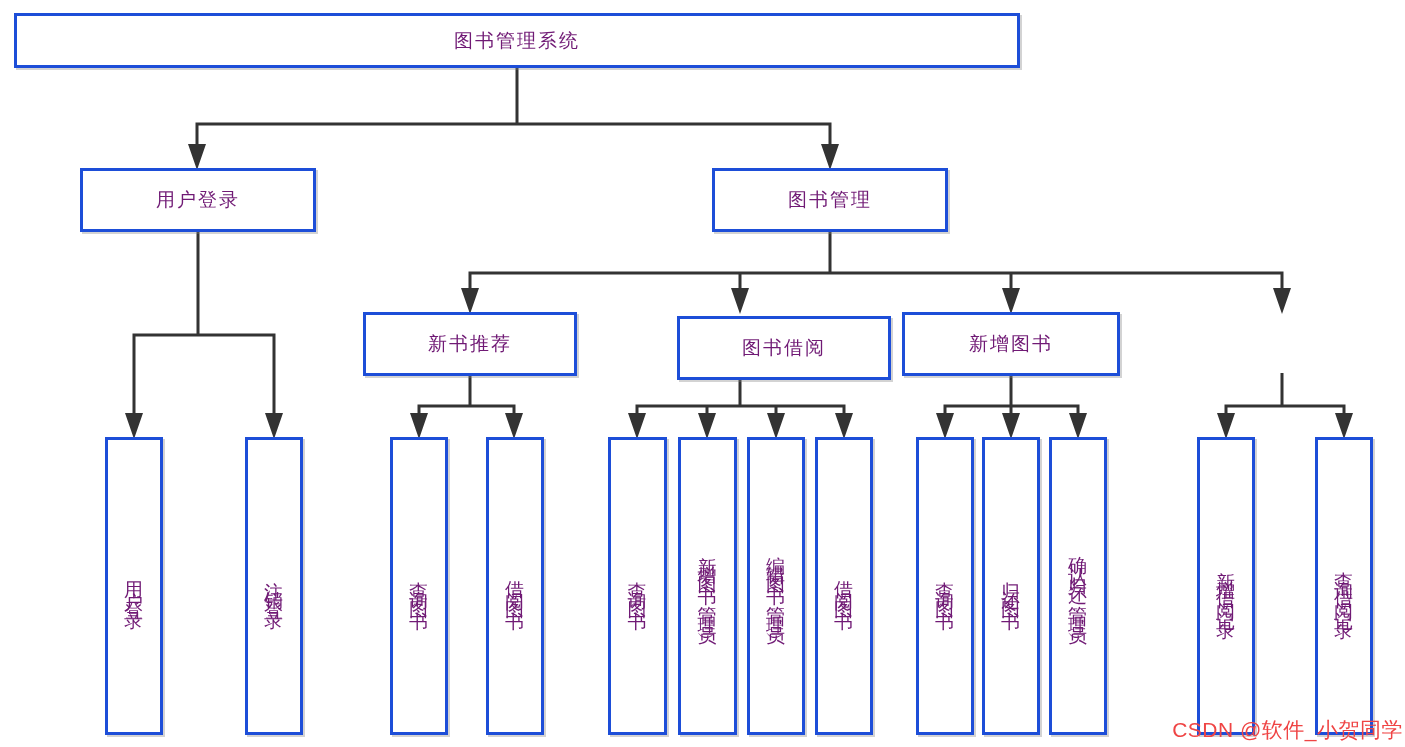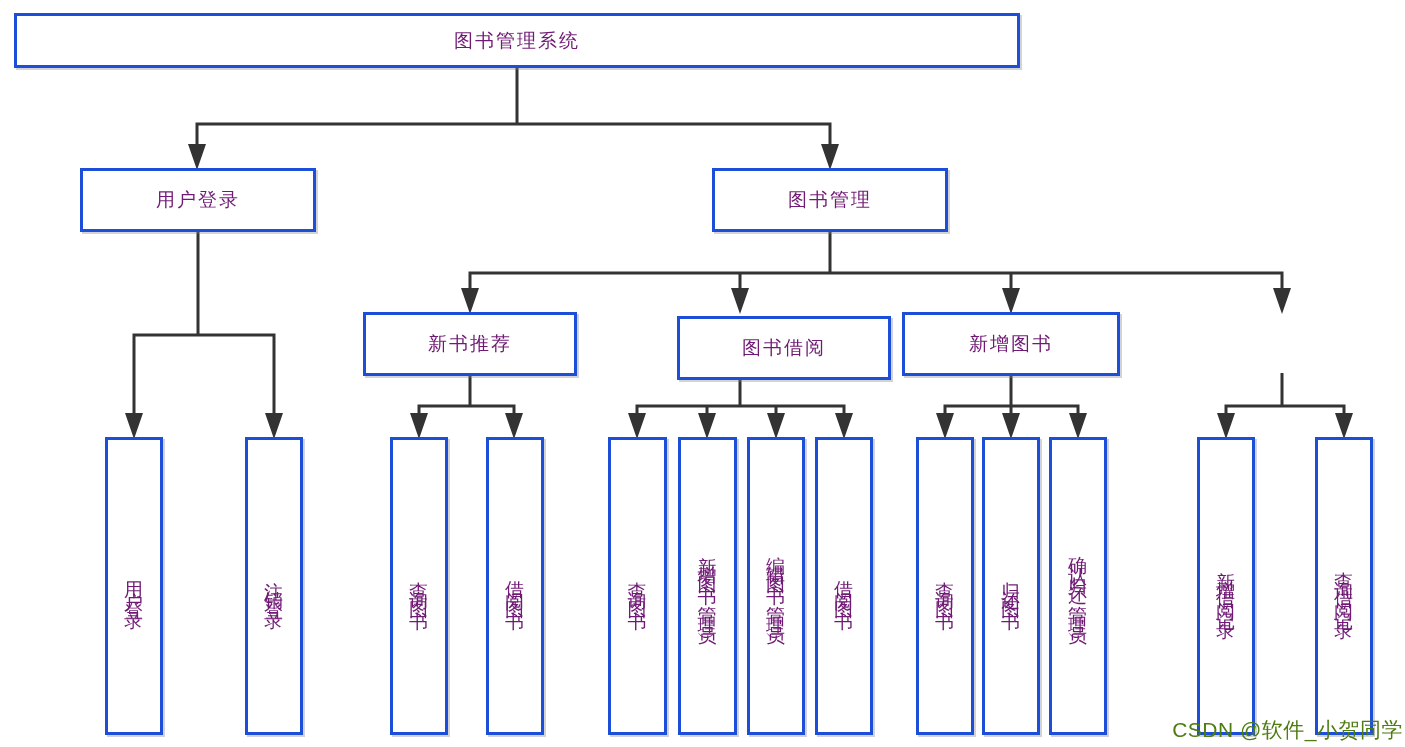--- a/index.html
+++ b/index.html
@@ -68,21 +68,21 @@
   .l-cb-query    { left: 916px; }
   .l-cb-return   { left: 982px; }
   .l-cb-confirm  { left: 1049px; }
   .l-br-add      { left: 1197px; }
   .l-br-query    { left: 1315px; }
   .watermark {
     position: absolute;
     top: 716px;
     right: 2px;
     font-size: 21px;
-    color: #4d7c0f;
+    color: #ef4444;
     letter-spacing: 0.5px;
     z-index: 3;
     white-space: nowrap;
   }
 </style>
 </head>
 <body>
 
 <div class="canvas">
 

